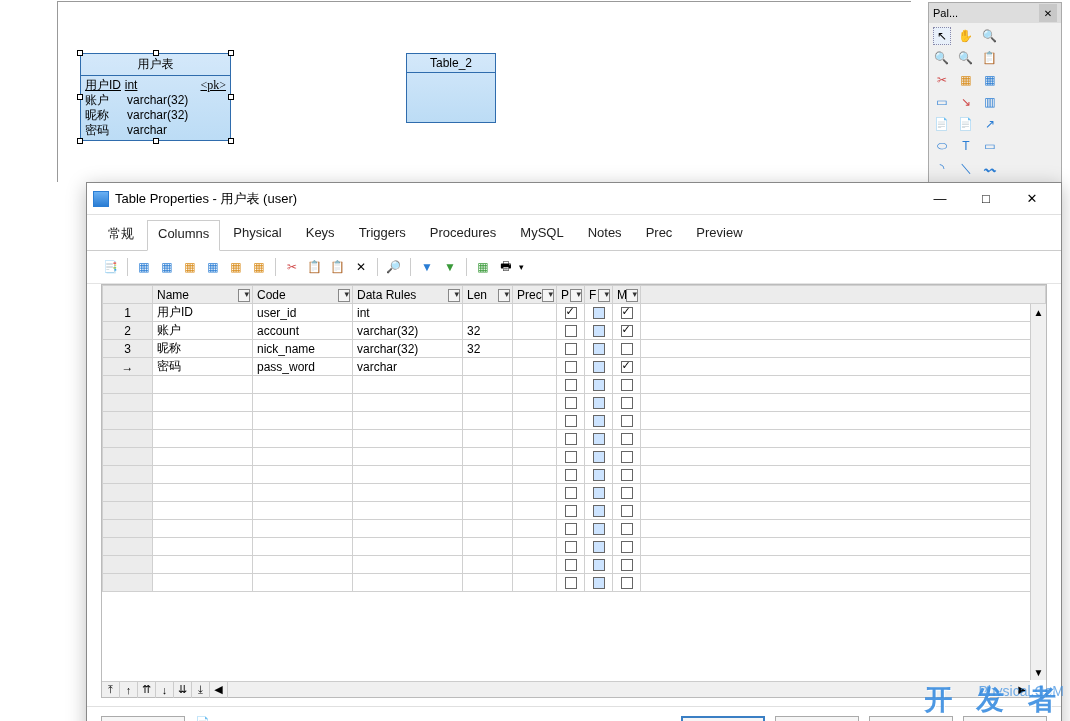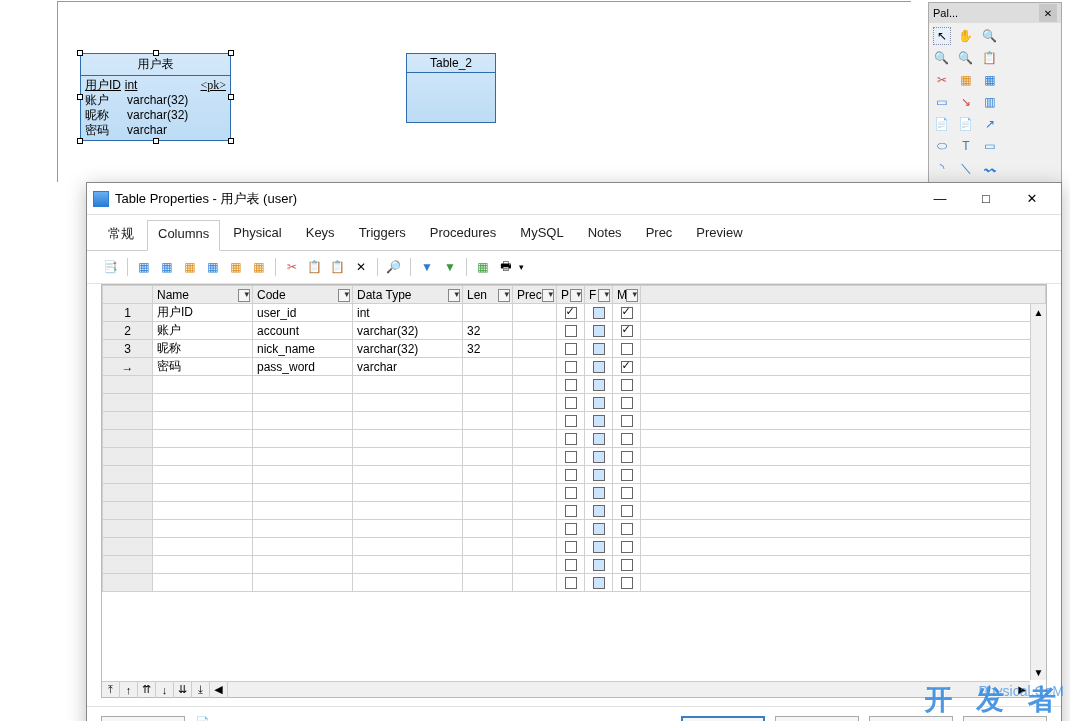--- a/index.html
+++ b/index.html
@@ -236,21 +236,21 @@
   </div>
 
   <div class="grid-wrap">
     <div class="grid-scroll">
       <table class="grid" id="grid">
           <tbody>
             <tr>
               <th class="col-rowhdr"></th>
               <th class="col-name th-dd">Name</th>
               <th class="col-code th-dd">Code</th>
-              <th class="col-type th-dd">Data Type</th>
+              <th class="col-type th-dd">Data Rules</th>
               <th class="col-len th-dd">Len</th>
               <th class="col-prec th-dd">Prec</th>
               <th class="col-p th-dd">P</th>
               <th class="col-f th-dd">F</th>
               <th class="col-m th-dd">M</th>
               <th></th>
             </tr>
             <tr>
               <td class="col-rowhdr" style="text-align:center;background:#ececec">1</td>
               <td class="col-name">用户ID</td>

